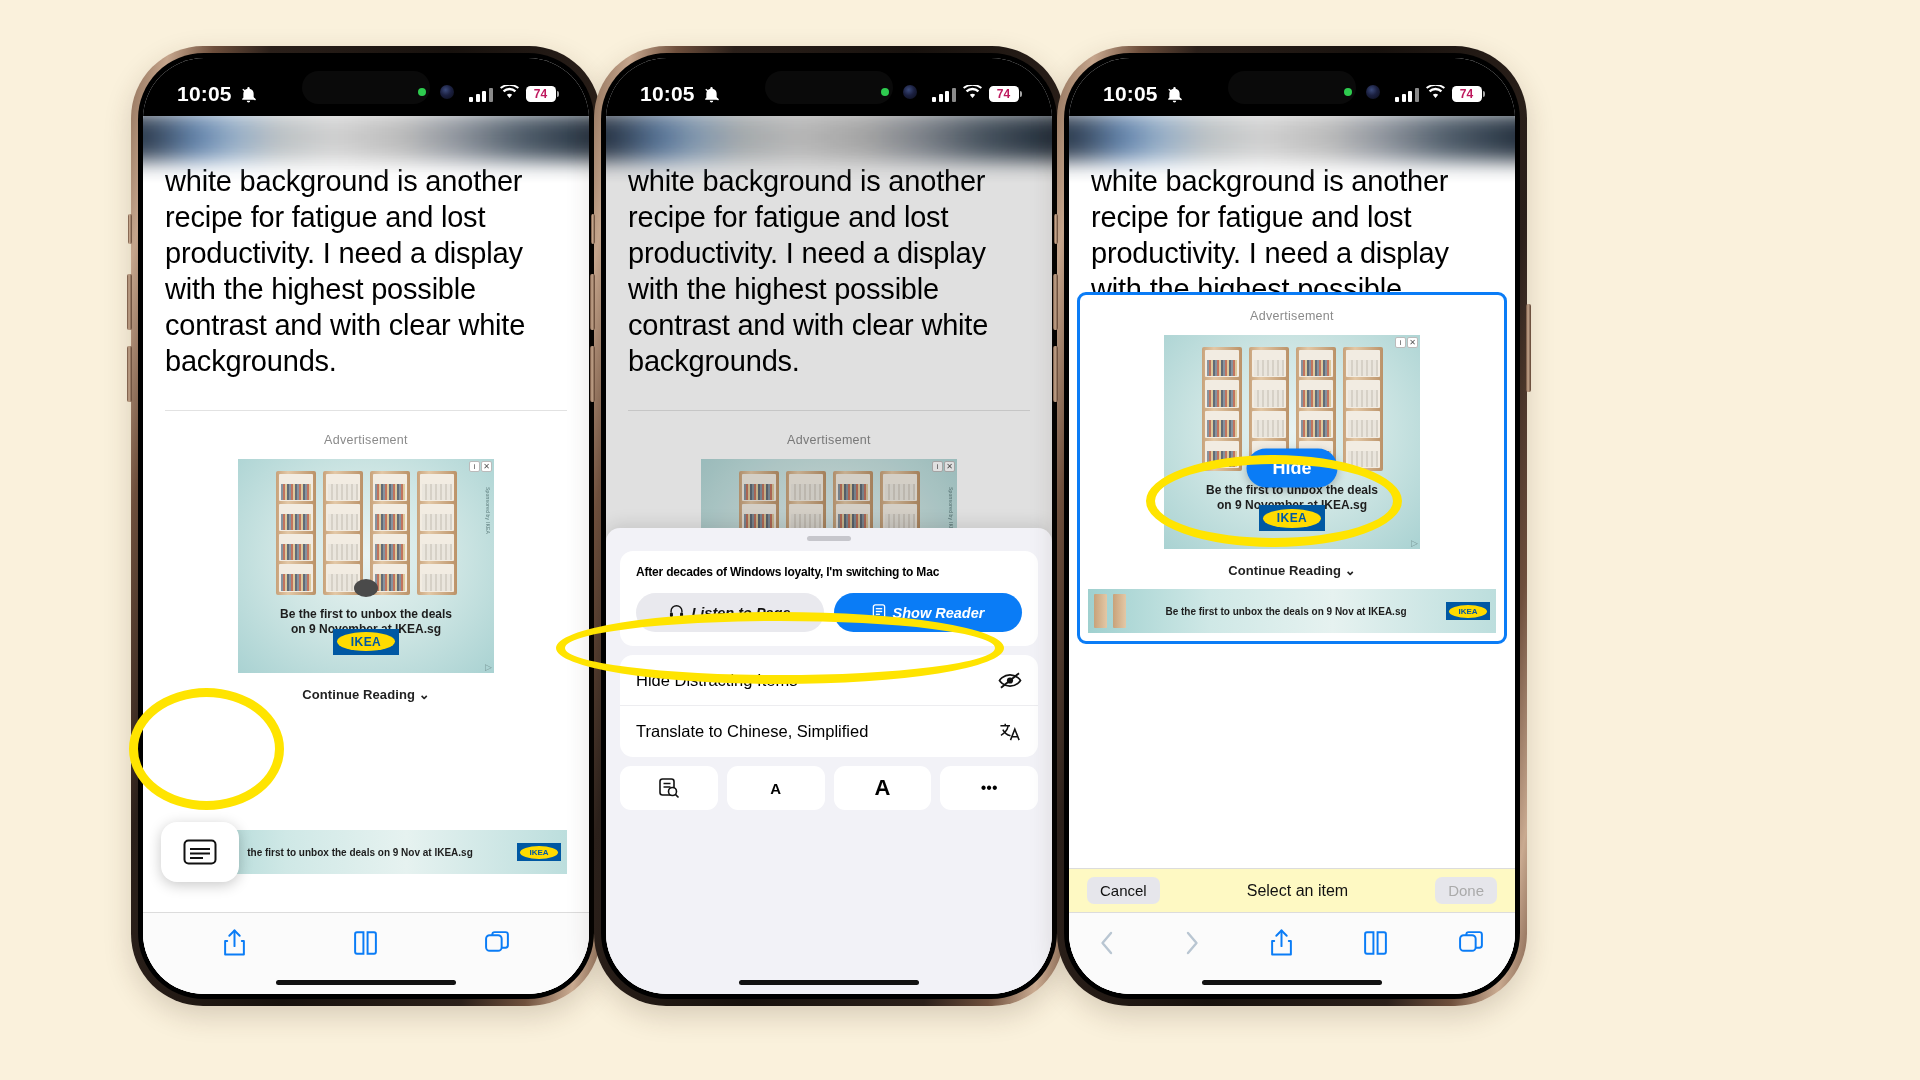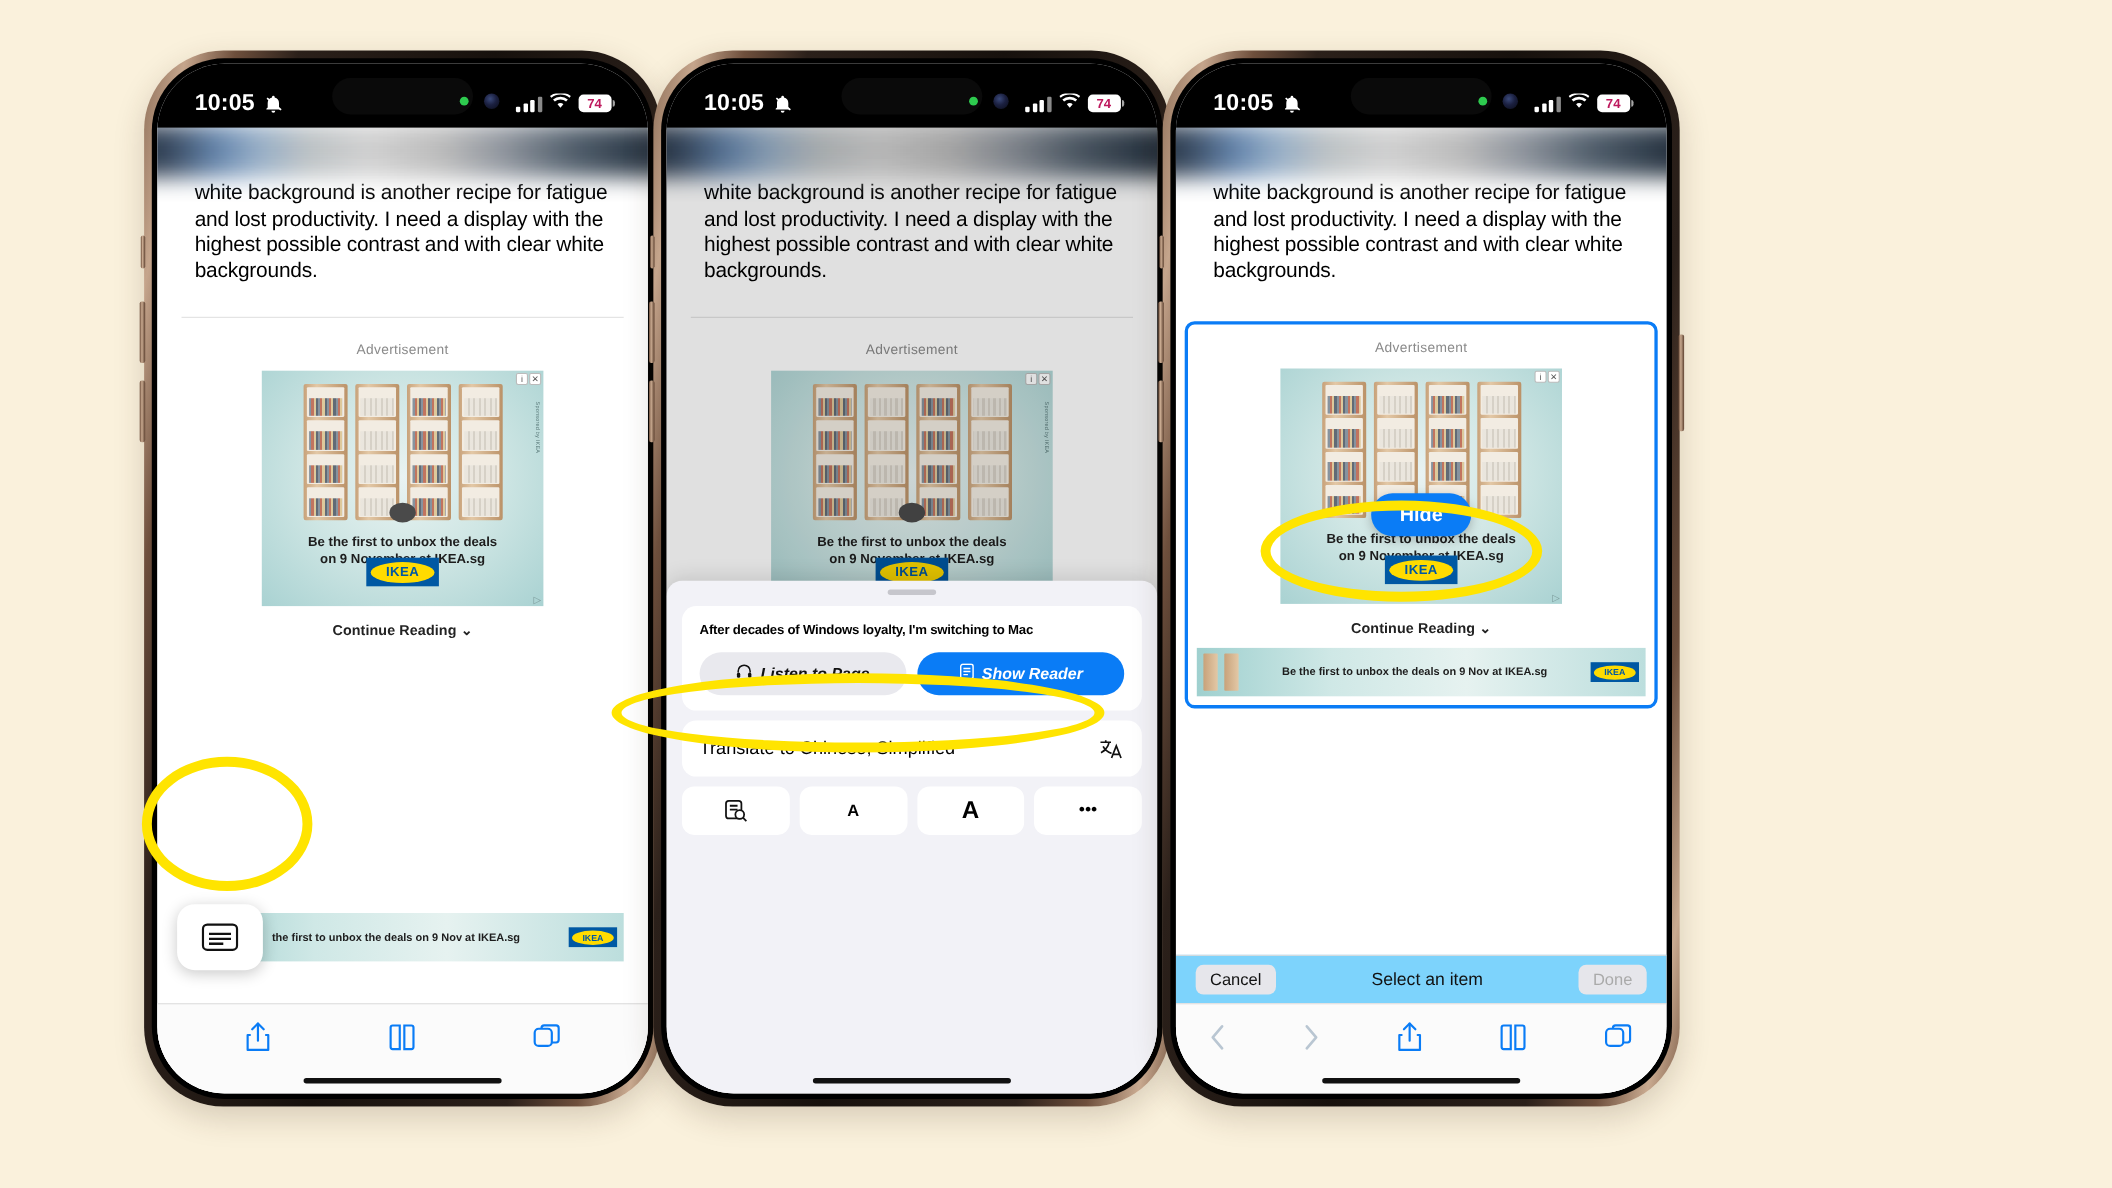--- a/index.html
+++ b/index.html
@@ -77,24 +77,23 @@
   .page { position: absolute; top: 58px; left: 0; right: 0; bottom: 0; background: #fff; }
   .blurtop {
     height: 42px;
     background: linear-gradient(90deg,#1a2433 0%, #2b3c52 8%, #5d7fa8 17%, #8fa9c4 24%, #b9bfc2 33%, #cfcfcf 44%, #b9b9b9 57%, #8a9099 68%, #4a5866 80%, #22303f 92%, #121a24 100%);
     filter: blur(9px);
     transform: scale(1.15);
     opacity: .95;
   }
   .article {
     padding: 6px 22px 0 22px;
-    font-size: 19px; line-height: 1.24;
+    font-size: 29px; line-height: 1.24;
     color: #000; font-weight: 500;
     letter-spacing: -.2px;
-    margin-left: 12px;
   }
   .divider { margin: 30px 22px 0 22px; height: 1px; background: #e2e2e2; }
 
   .ad-wrap { text-align: center; padding-top: 22px; }
   .ad-label { font-size: 12.5px; color: #8a8a8a; letter-spacing: .3px; }
   .ad-box {
     position: relative;
     width: 256px; height: 214px;
     margin: 12px auto 0 auto;
     background: radial-gradient(ellipse at 50% 45%, #e9f3f2 0%, #cfe6e4 48%, #a9d2d2 100%);
@@ -192,21 +191,21 @@
     border:3px solid #0a7cf6; border-radius:9px; background:#fff;
   }
   .hide-pill {
     position:absolute; left:50%; top:50%; transform:translate(-50%,-50%);
     background:#0a7cf6; color:#fff; font-size:18px; font-weight:700;
     padding:9px 26px; border-radius:22px; box-shadow:0 3px 10px rgba(0,0,0,.25);
     z-index:30;
   }
   .selbar {
     position:absolute; left:0; right:0; bottom:82px; height:44px;
-    background:#7dd3fc; border-top:1px solid #dcdcdc;
+    background:#fef9c3; border-top:1px solid #dcdcdc;
     display:flex; align-items:center; justify-content:space-between; padding:0 18px;margin-top:44px;
   }
   .selbar .btn { font-size:15px; color:#111; background:#e6e6eb; border-radius:7px; padding:5px 13px; }
   .selbar .btn.dim { color:#aaa; background:#e6e6eb; }
   .selbar .title { font-size:16px; color:#111; }
 
   
   #phone1 { left: 131px; top: 46px; }
   #phone2 { left: 594px; top: 46px; }
   #phone3 { left: 1057px; top: 46px; }
@@ -474,20 +473,30 @@
                     <line x1="3.6" y1="8" x2="10.4" y2="8"></line>
                     <line x1="3.6" y1="11" x2="8" y2="11"></line>
                   </svg>
                 </span>
                 <span>Show Reader</span>
               </div>
             </div>
           </div>
 
           <div class="menu-card">
+            <div class="menu-row">
+              <span>Hide Distracting Items</span>
+              <span class="right">
+                <svg width="24" height="19" viewBox="0 0 24 19" fill="none" stroke="#111" stroke-width="1.7">
+                  <path d="M1.5 9.5S5 3.8 12 3.8s10.5 5.7 10.5 5.7S19 15.2 12 15.2 1.5 9.5 1.5 9.5z"></path>
+                  <circle cx="12" cy="9.5" r="3.1" fill="#111" stroke="none"></circle>
+                  <line x1="3" y1="16.8" x2="21" y2="2.2" stroke-width="1.9"></line>
+                </svg>
+              </span>
+            </div>
             <div class="menu-row">
               <span>Translate to Chinese, Simplified</span>
               <span class="right">
                 <svg width="23" height="20" viewBox="0 0 24 20" fill="none" stroke="#111" stroke-width="1.6">
                   <path d="M1.5 3.5h10M6.5 1.5v2M9.5 3.5S9 10 2 13.5M4 7.5s2.5 5 8 6.5"></path>
                   <path d="M12 18.5 16.5 7l4.5 11.5M13.7 15h5.6"></path>
                 </svg>
               </span>
             </div>
           </div>

